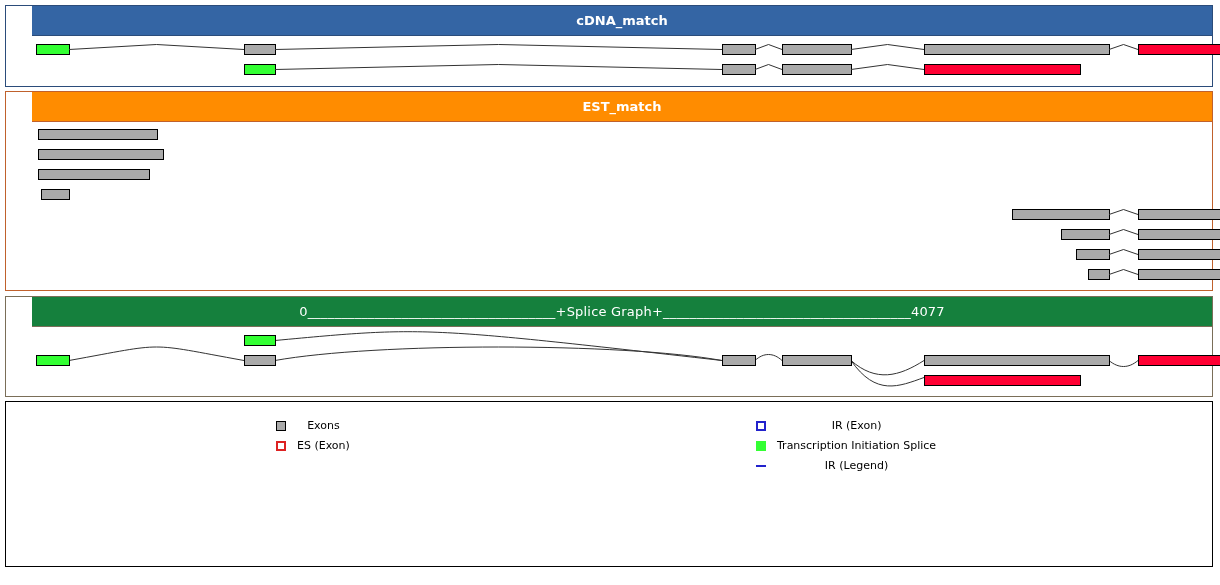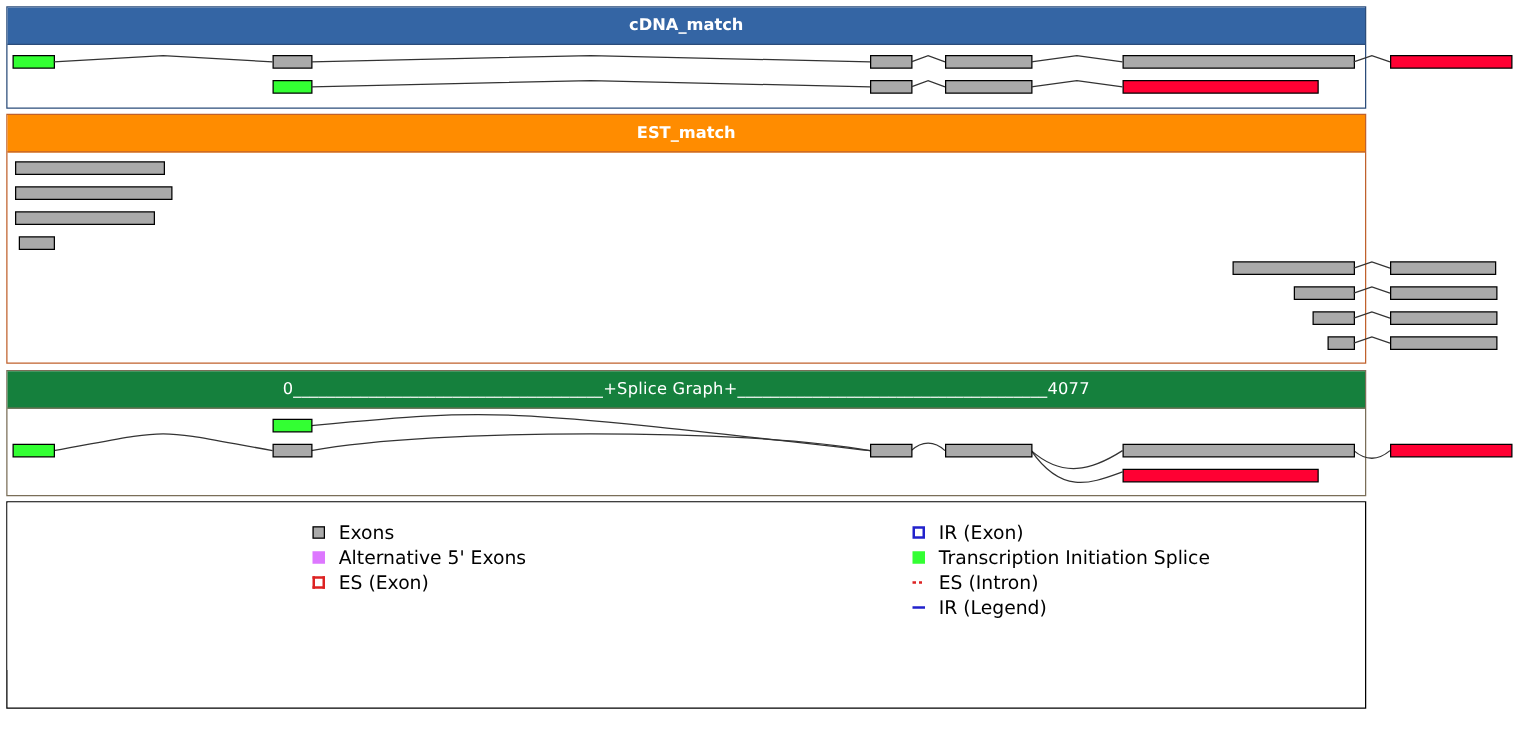--- a/index.html
+++ b/index.html
@@ -1,34 +1,34 @@
 <!DOCTYPE html>
 <html><head>
 <meta charset="utf-8">
 <style>
   html, body { margin: 0; padding: 0; background: #ffffff; }
   body { width: 1220px; height: 585px; position: relative; overflow: hidden;
          font-family: "DejaVu Sans", sans-serif; }
-  .panel { position: absolute; left: 5px; width: 1088px; box-sizing: border-box; }
+  .panel { position: absolute; left: 5px; width: 1208px; box-sizing: border-box; padding-left: 26px; }
   .panel-header { height: 30px; line-height: 30px; text-align: center; color: #ffffff;
                   font-size: 13px; font-weight: bold; box-sizing: border-box; }
   .panel-body { position: relative; background: #ffffff; }
   #cdna { top: 5px; height: 82px; border: 1px solid #2b4c7a; }
   #cdna .panel-header { background: #3465a4; border-bottom: 1px solid #2b4c7a; }
   #est { top: 91px; height: 200px; border: 1px solid #c0612c; }
   #est .panel-header { background: #ff8c00; border-bottom: 1px solid #c0612c; }
   #splice { top: 296px; height: 101px; border: 1px solid #7a6e58; }
   #splice .panel-header { background: #15803d; border-bottom: 1px solid #7a6e58;
                           font-weight: normal; letter-spacing: 0.2px; }
   #legend { top: 401px; height: 166px; border: 1px solid #000000; }
   #legend .panel-header { background: #333333; border-bottom: 1px solid #000000; }
   svg.track { position: absolute; left: 0; top: 0; }
   .legend-col { position: absolute; top: 14px; }
-  .legend-item { height: 20px; line-height: 20px; font-size: 15px; color: #000000;
-                 position: relative; padding-left: 21px; white-space: nowrap; }
+  .legend-item { height: 20px; line-height: 20px; font-size: 11px; color: #000000;
+                 position: relative; padding-left: 21px; white-space: nowrap; text-align: center; }
   .swatch { position: absolute; left: 0; top: 5px; width: 10px; height: 10px; box-sizing: border-box; }
   .sw-exon { background: #aaaaaa; border: 1px solid #000000; }
   .sw-alt3 { background: #ffa500; }
   .sw-alt5 { background: #dd77ff; }
   .sw-alt35 { background: #ffff00; }
   .sw-es-exon { border: 2px dashed #dd2222; background: #ffffff; }
   .sw-ir-exon { border: 2px solid #2222cc; background: #ffffff; }
   .sw-init { background: #33ff33; }
   .sw-term { background: #ff0033; }
   .sw-es-intron { height: 2px; top: 9px; background: repeating-linear-gradient(90deg, #dd2222 0 3px, transparent 3px 5px); }
@@ -107,23 +107,21 @@
         <rect x="1106.5" y="28.5" width="97" height="10" fill="#ff0033" stroke="#000" stroke-width="1"></rect>
         <rect x="892.5" y="48.5" width="156" height="10" fill="#ff0033" stroke="#000" stroke-width="1"></rect>
       </svg>
   </div>
 </div>
 
 <div class="panel" id="legend">
   <div class="panel-body" style="height:134px;">
     <div class="legend-col" style="left:244px;">
       <div class="legend-item"><span class="swatch sw-exon"></span><span>Exons</span></div>
-      <div class="legend-item"><span class="swatch sw-alt5"></span><span>Alternative 5' Exons</span></div>
       <div class="legend-item"><span class="swatch sw-es-exon"></span><span>ES (Exon)</span></div>
     </div>
     <div class="legend-col" style="left:724px;">
       <div class="legend-item"><span class="swatch sw-ir-exon"></span><span>IR (Exon)</span></div>
       <div class="legend-item"><span class="swatch sw-init"></span><span>Transcription Initiation Splice</span></div>
-      <div class="legend-item"><span class="swatch sw-es-intron"></span><span>ES (Intron)</span></div>
       <div class="legend-item"><span class="swatch sw-ir-intron"></span><span>IR (Legend)</span></div>
     </div>
   </div>
 </div>
 
 </body></html>

